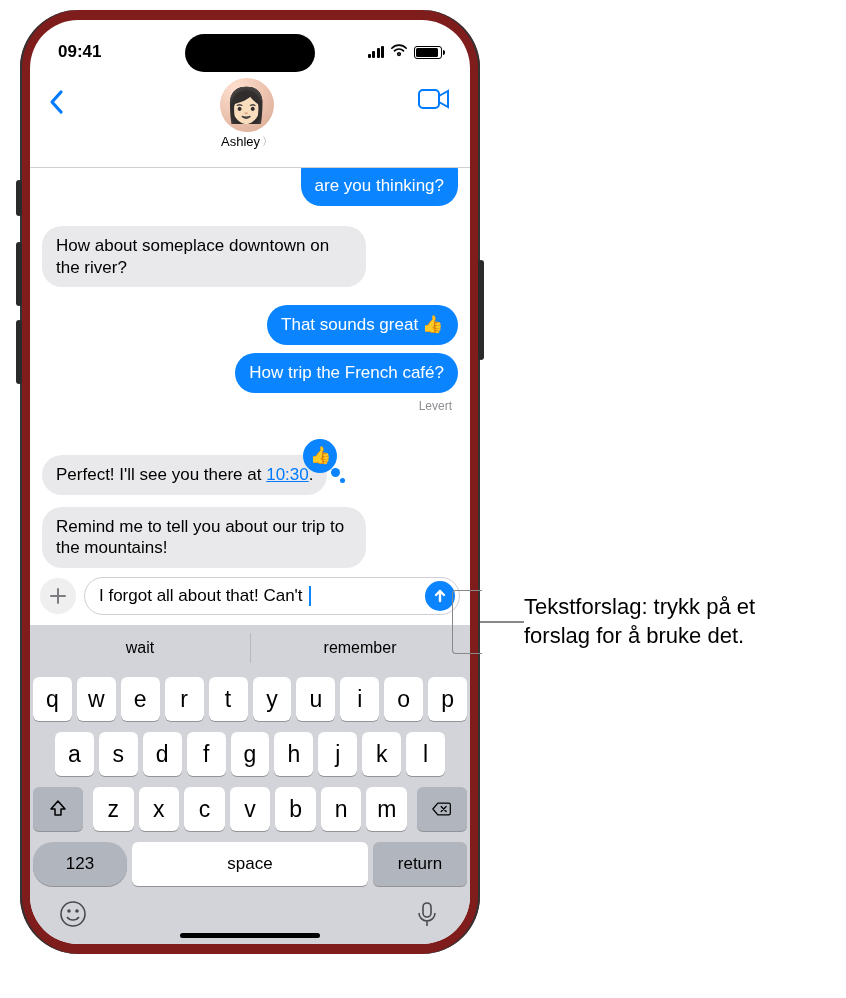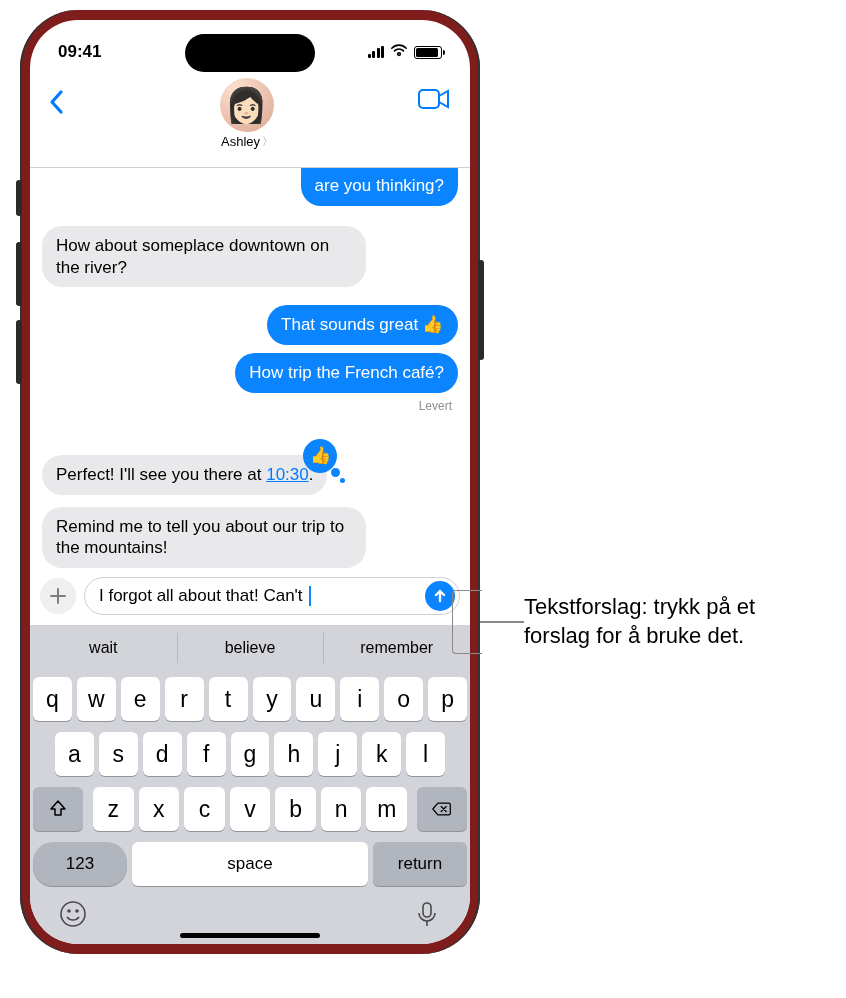--- a/index.html
+++ b/index.html
@@ -303,21 +303,20 @@
         <div class="send-btn">
           <svg width="16" height="16" viewBox="0 0 16 16">
               <path d="M8 13V3M8 3l-4 4M8 3l4 4" stroke="#fff" stroke-width="2.4" fill="none" stroke-linecap="round" stroke-linejoin="round"></path>
             </svg>
         </div>
       </div>
     </div>
 
     <div class="predictive-bar">
       <div class="pred-item">wait</div>
-      <div class="pred-item">believe</div>
       <div class="pred-item">remember</div>
     </div>
 
     <div class="keyboard">
       <div class="kb-row" id="kb-r1">
           <div class="key">q</div>
           <div class="key">w</div>
           <div class="key">e</div>
           <div class="key">r</div>
           <div class="key">t</div>

